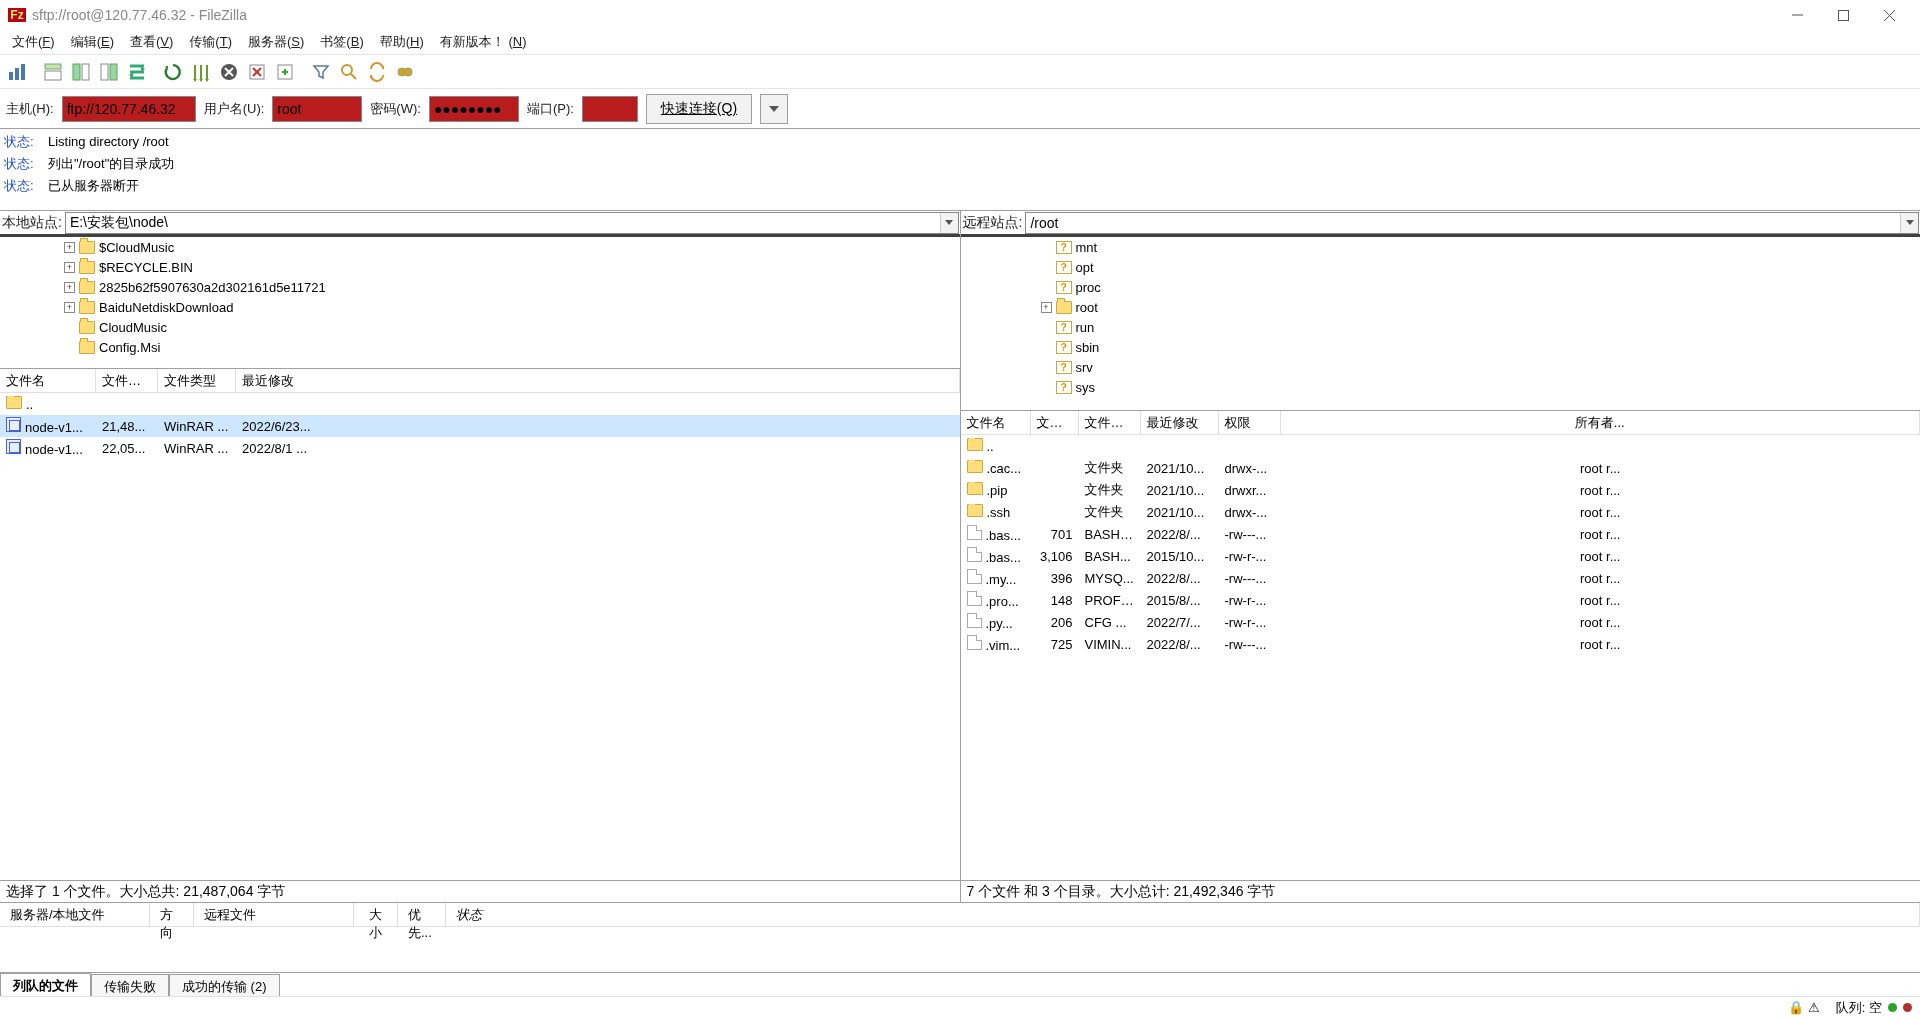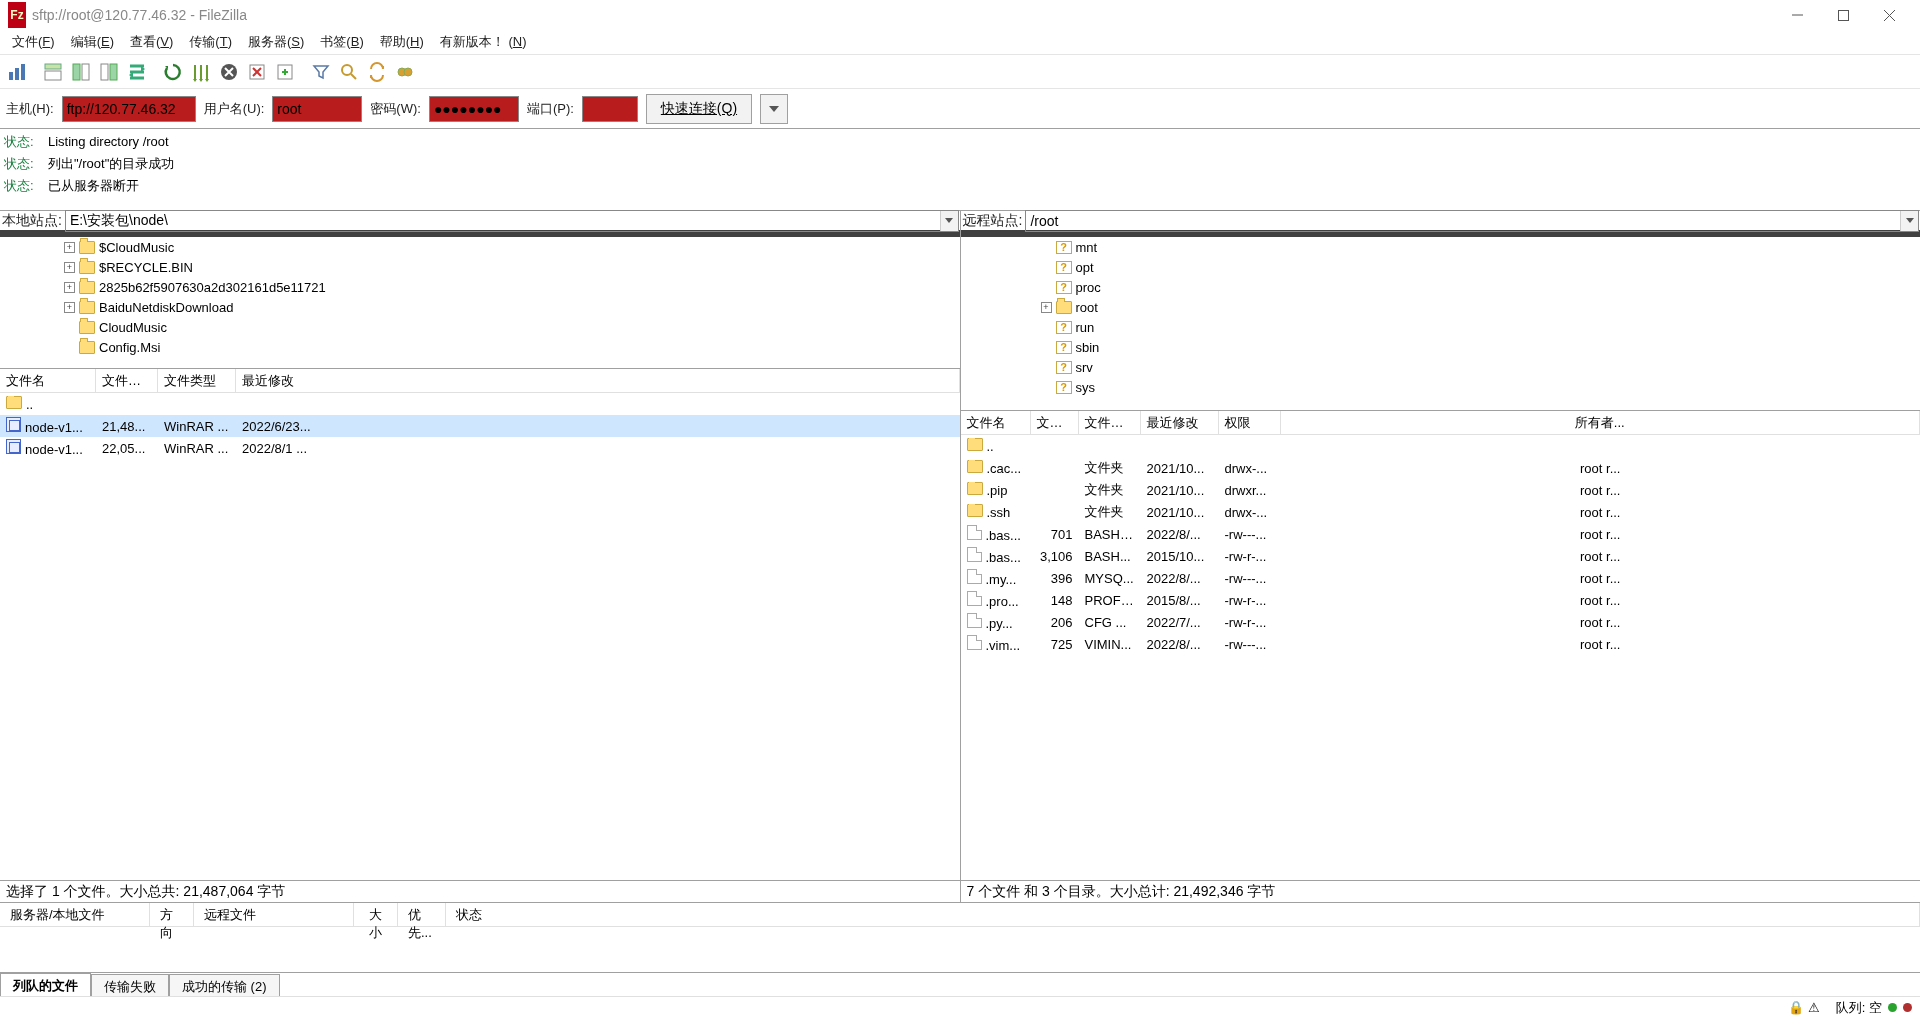--- a/index.html
+++ b/index.html
@@ -1,40 +1,40 @@
 <!DOCTYPE html>
 <html><head>
 <meta charset="utf-8">
 <style>
 * { margin: 0; padding: 0; box-sizing: border-box; font-family: "Microsoft YaHei", "Segoe UI", sans-serif; font-size: 13px; }
 body { background: #fff; width: 1920px; height: 1018px; overflow: hidden; display: flex; flex-direction: column; }
 .titlebar { display: flex; align-items: center; height: 30px; padding: 0 8px; background: #fff; }
-.titlebar-icon { width: 18px; height: 26px; background: #bd0013; color: #fef9c3; display: flex; align-items: center; justify-content: center; font-weight: bold; font-size: 12px; margin-right: 6px; }
+.titlebar-icon { width: 18px; height: 14px; background: #bd0013; color: #bef264; display: flex; align-items: center; justify-content: center; font-weight: bold; font-size: 12px; margin-right: 6px; }
 .titlebar-title { color: #888; font-size: 14px; flex: 0 0 auto; }
 .titlebar-spacer { flex: 1; }
 .winbtn { width: 46px; height: 30px; display: flex; align-items: center; justify-content: center; color: #555; cursor: default; }
 .winbtn svg { width: 11px; height: 11px; }
 .menubar { display: flex; align-items: center; height: 24px; padding: 0 4px; background: #fff; }
 .menuitem { padding: 2px 8px; color: #222; font-size: 13px; cursor: default; }
 .menuitem .ul { text-decoration: underline; }
 .toolbar { display: flex; align-items: center; height: 34px; padding: 2px 4px; background: #fff; border-top: 1px solid #e5e5e5; gap: 2px; }
 .tbtn { width: 26px; height: 26px; display: flex; align-items: center; justify-content: center; border: 1px solid transparent; }
 .tbsep { width: 6px; }
 .connbar { display: flex; align-items: center; height: 40px; padding: 4px 6px; background: #fff; border-top: 1px solid #e5e5e5; gap: 8px; }
 .connbar label { font-size: 14px; color: #222; }
 .connbar input { height: 26px; border: 1px solid #888; padding: 0 4px; font-size: 14px; background: #b91c1c; }
 .qcbtn { height: 30px; padding: 0 14px; border: 1px solid #a0a0a0; background: #f2f2f2; font-size: 14px; cursor: default; text-decoration: underline; }
 .ddbtn { height: 30px; width: 28px; border: 1px solid #a0a0a0; background: #f2f2f2; display: flex; align-items: center; justify-content: center; }
 .logpane { border-top: 1px solid #a0a0a0; height: 82px; overflow-y: scroll; padding: 2px 4px; font-size: 14px; line-height: 22px; }
 .logpane .row { display: flex; }
-.logpane .lbl { width: 44px; color: #15803d; }
+.logpane .lbl { width: 44px; color: #1d4ed8; }
 .middle { flex: 1; display: flex; border-top: 1px solid #a0a0a0; min-height: 0; }
 .halfcol { display: flex; flex-direction: column; flex: 1; min-width: 0; border-right: 1px solid #a0a0a0; }
 .halfcol:last-child { border-right: none; }
-.siterow { display: flex; align-items: center; height: 26px; border-bottom: 7px solid #404040; }
+.siterow { display: flex; align-items: center; height: 26px; border-bottom: 3px solid #404040; }
 .siterow label { font-size: 14px; padding: 0 2px; color: #222; }
 .sitecombo { flex: 1; display: flex; align-items: center; border: 1px solid #888; margin: 1px; height: 22px; }
 .sitecombo-text { flex: 1; padding: 0 4px; font-size: 14px; overflow: hidden; white-space: nowrap; }
 .combodrop { width: 18px; height: 100%; background: #f2f2f2; border-left: 1px solid #ccc; display: flex; align-items: center; justify-content: center; }
 .tree { height: 132px; overflow-y: scroll; border-bottom: 1px solid #a0a0a0; font-size: 14px; }
 .tree-row { display: flex; align-items: center; height: 20px; white-space: nowrap; }
 .tree-ind { display: inline-block; }
 .expand { width: 11px; height: 11px; border: 1px solid #888; display: inline-flex; align-items: center; justify-content: center; font-size: 9px; line-height: 1; color: #444; margin: 0 4px 0 0; cursor: default; }
 .noexp { width: 15px; display: inline-block; }
 .foldicon { width: 16px; height: 13px; background: #ffdd7a; border: 1px solid #caa93e; border-radius: 1px; display: inline-block; margin-right: 4px; position: relative; }
@@ -60,21 +60,21 @@
 .tab { padding: 3px 12px; border: 1px solid #a0a0a0; border-bottom: none; margin-top: 1px; font-size: 13px; cursor: default; background: #f6f6f6; }
 .tab.active { font-weight: bold; background: #fff; border-top: 1px solid #a0a0a0; margin-top: 0; }
 .statusbar { display: flex; align-items: center; height: 22px; border-top: 1px solid #e0e0e0; padding: 0 8px; font-size: 13px; background: #fff; }
 .statusbar .spacer { flex: 1; }
 .dot { width: 9px; height: 9px; border-radius: 50%; margin-left: 6px; }
 
 .lc-name { width: 96px; } .lc-size { width: 62px; } .lc-type { width: 78px; } .lc-mod { width: 120px; flex: 1; }
 
 .rc-name { width: 70px; } .rc-size { width: 48px; } .rc-type { width: 62px; } .rc-mod { width: 78px; } .rc-perm { width: 62px; } .rc-own { width: 60px; flex: 1; text-align: center; }
 
-.qc-file { width: 150px; } .qc-dir { width: 44px; } .qc-rf { width: 160px; } .qc-sz { width: 44px; text-align: center; } .qc-pr { width: 48px; } .qc-st { width: 60px; flex:1;}
+.qc-file { width: 150px; } .qc-dir { width: 44px; } .qc-rf { width: 160px; } .qc-sz { width: 44px; text-align: center; } .qc-pr { width: 48px; } .qc-st { width: 60px; flex:1;font-style:italic;}
 </style>
 </head>
 <body>
 
 <div class="titlebar">
   <div class="titlebar-icon">Fz</div>
   <div class="titlebar-title">sftp://root@120.77.46.32 - FileZilla</div>
   <div class="titlebar-spacer"></div>
   <div class="winbtn">
       <svg viewBox="0 0 11 11">

